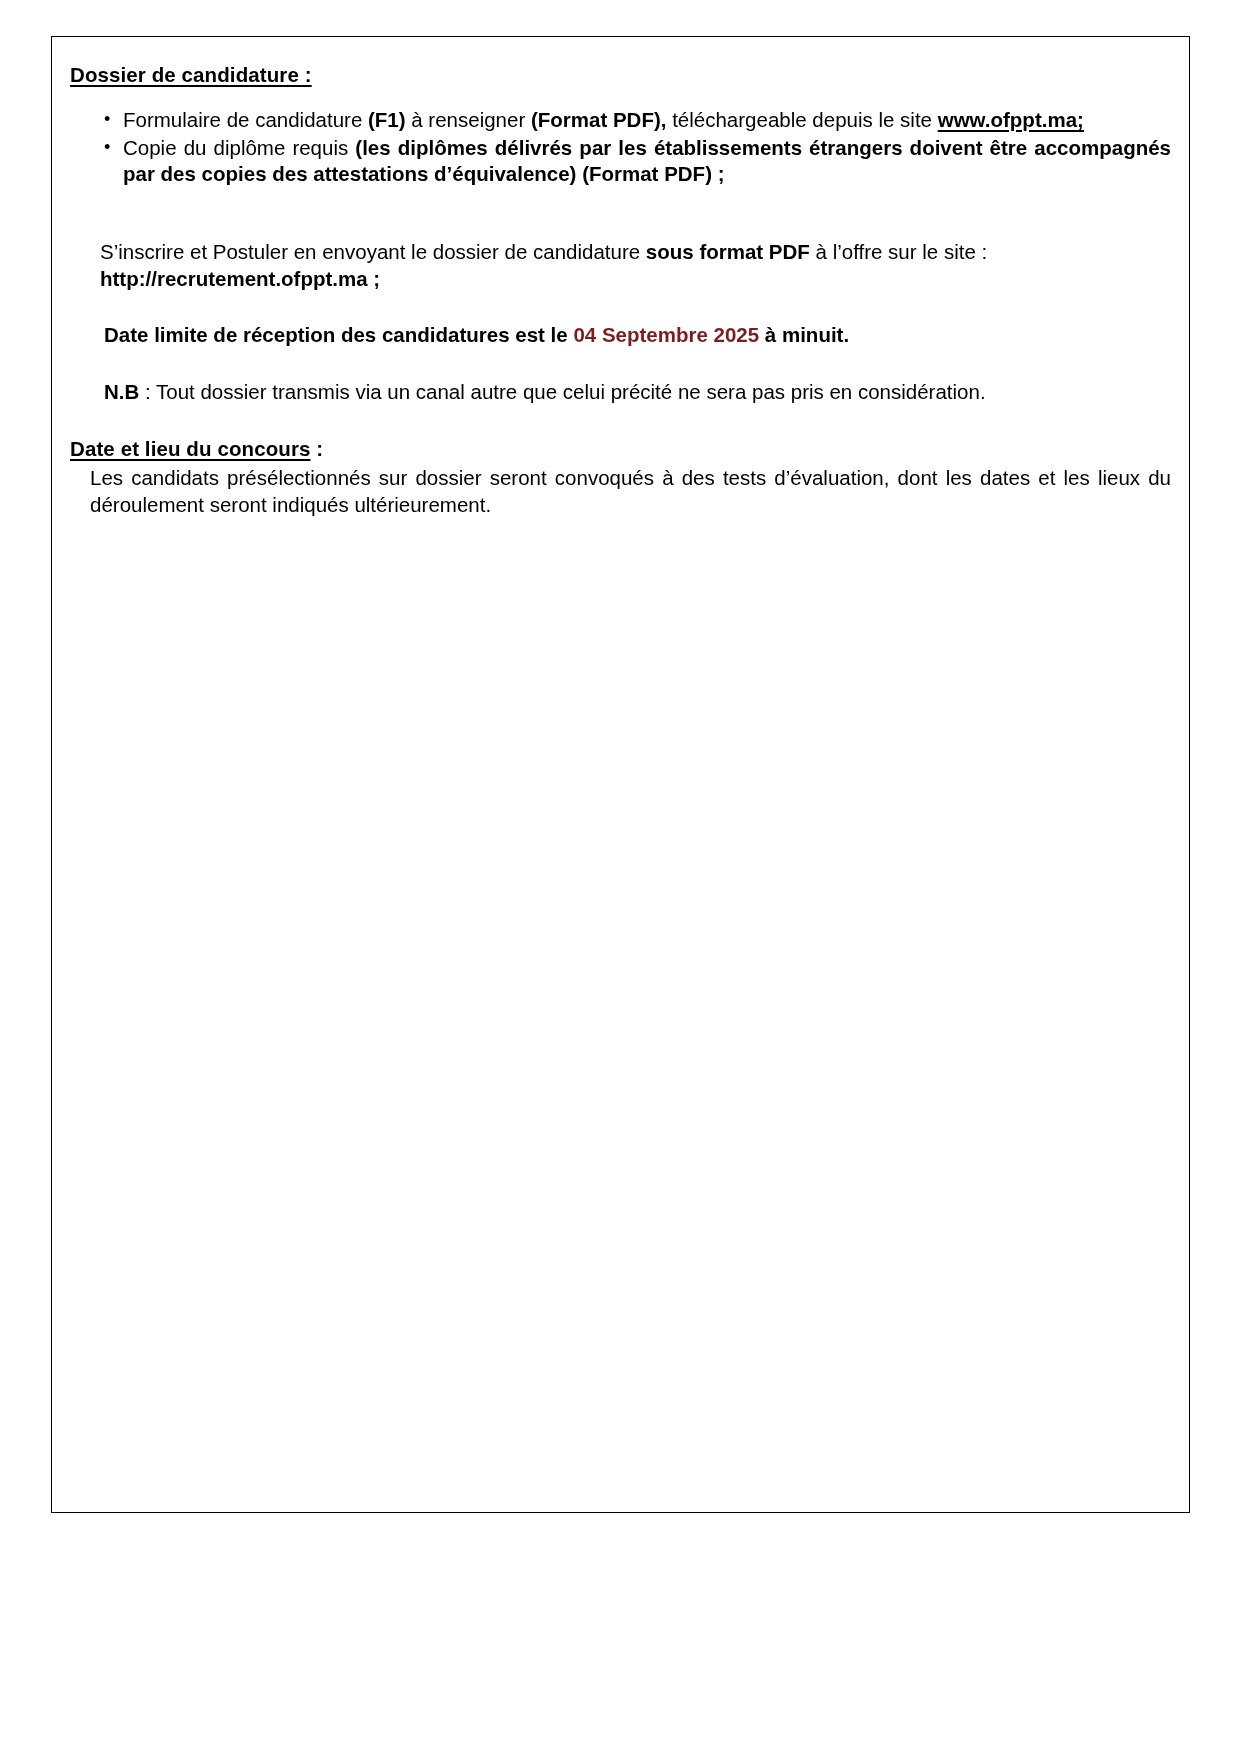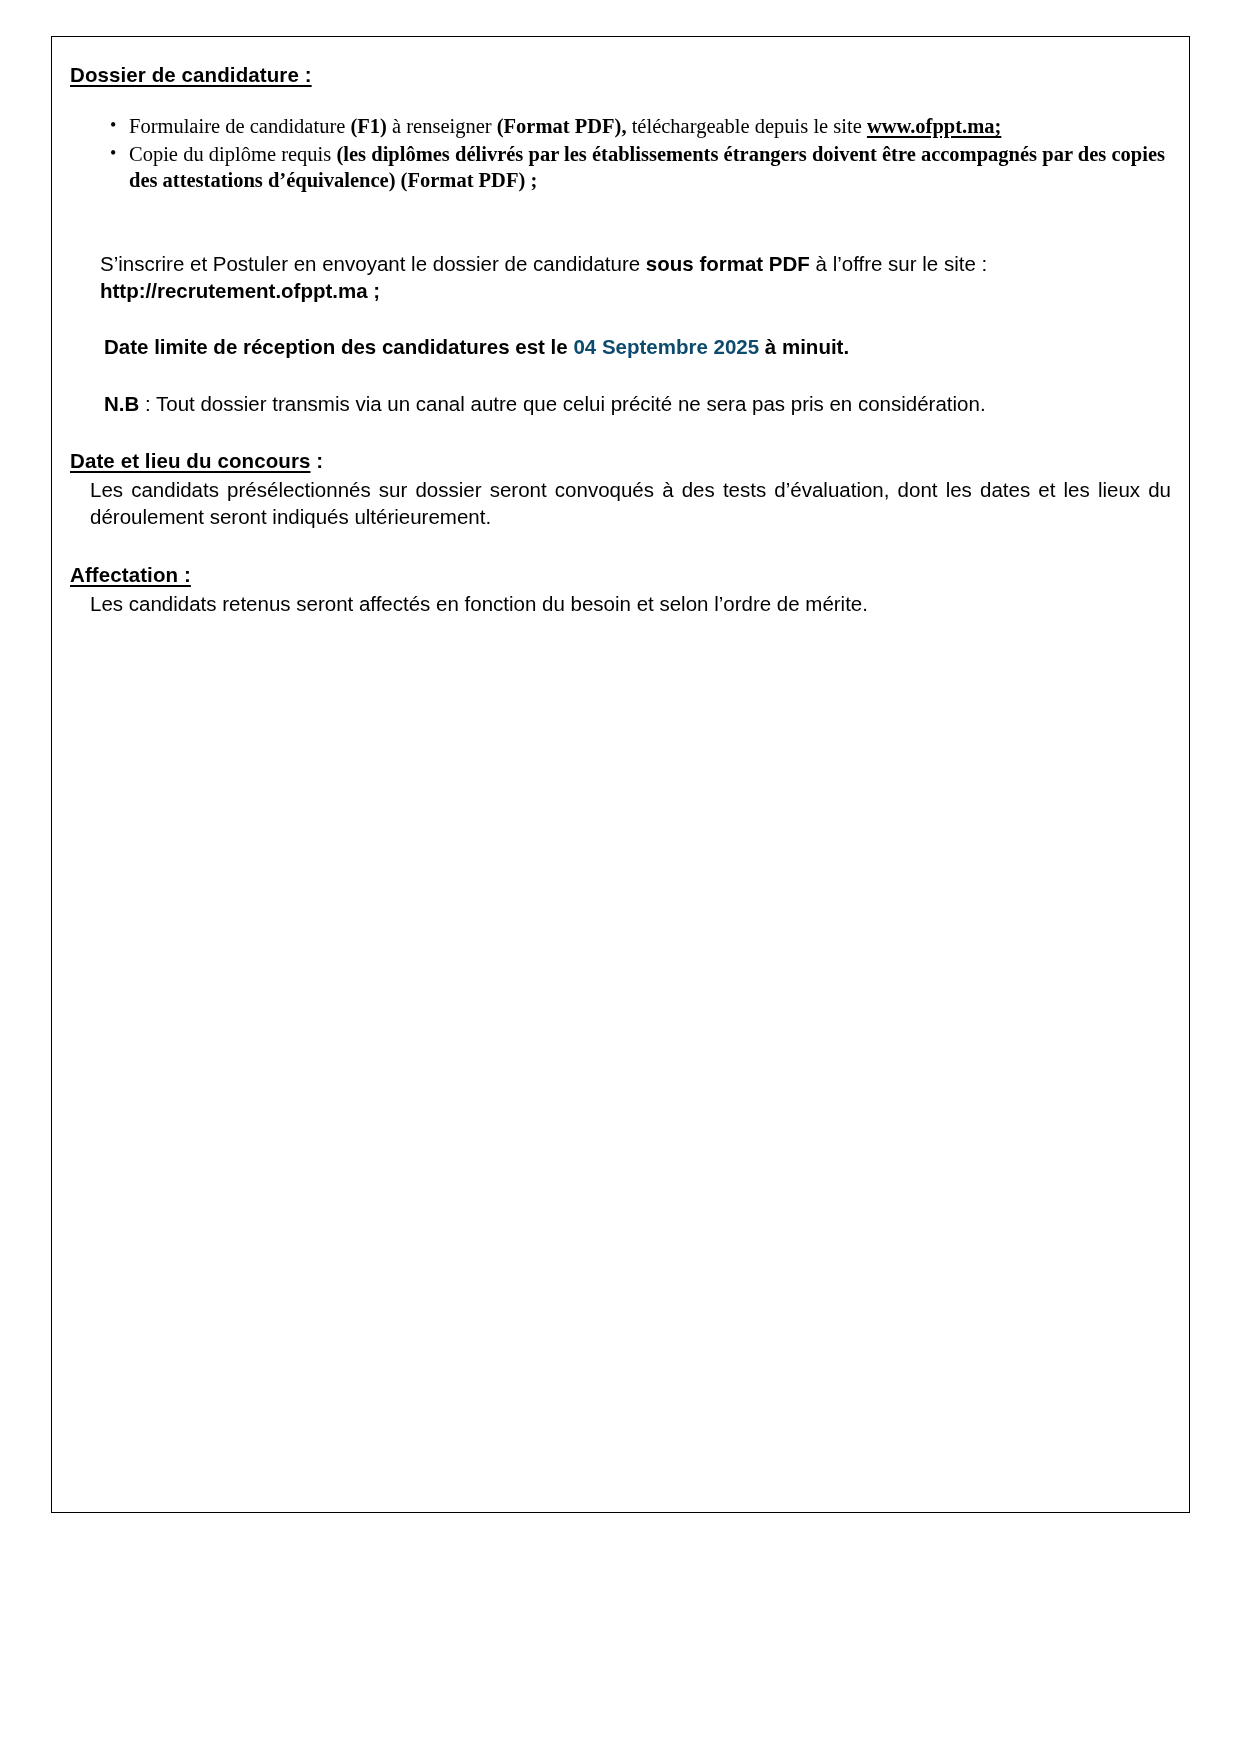--- a/index.html
+++ b/index.html
@@ -59,28 +59,27 @@
     text-decoration: underline;
     text-underline-offset: 3px;
     text-decoration-thickness: 2px;
   }
   .bu {
     font-weight: bold;
     text-decoration: underline;
     text-underline-offset: 3px;
     text-decoration-thickness: 2px;
   }
-  .accent { color: #0c4a6e; font-weight: bold; }
+  .accent { color: #7f1d1d; font-weight: bold; }
 
   
   ul.bullets {
     list-style: none;
-    margin: 10px;
+    margin: 4px;
     padding: 0;
-    font-family: Liberation Serif, serif;
   }
   ul.bullets > li {
     position: relative;
     padding-left: 49px;
     font-size: 20.5px;
     line-height: 1.30;
     text-align: justify;
     margin: 0 0 1px 0;
   }
   ul.bullets > li::before {
@@ -159,23 +158,15 @@
       <p class="h-sec">
         <span class="u">Date et lieu du concours</span><span> :</span>
       </p>
       <p class="para indent-3 justify">
         <span>Les candidats présélectionnés sur dossier seront convoqués à des tests d’évaluation, dont les dates et les lieux du déroulement seront indiqués ultérieurement.</span>
       </p>
     </div>
 
     <div class="gap-lg"></div>
 
-    <div>
-      <p class="h-sec">
-        <span class="u">Affectation :</span>
-      </p>
-      <p class="para indent-3">
-        <span>Les candidats retenus seront affectés en fonction du besoin et selon l’ordre de mérite.</span>
-      </p>
-    </div>
 
   </div>
 </div>
 
 </body></html>

